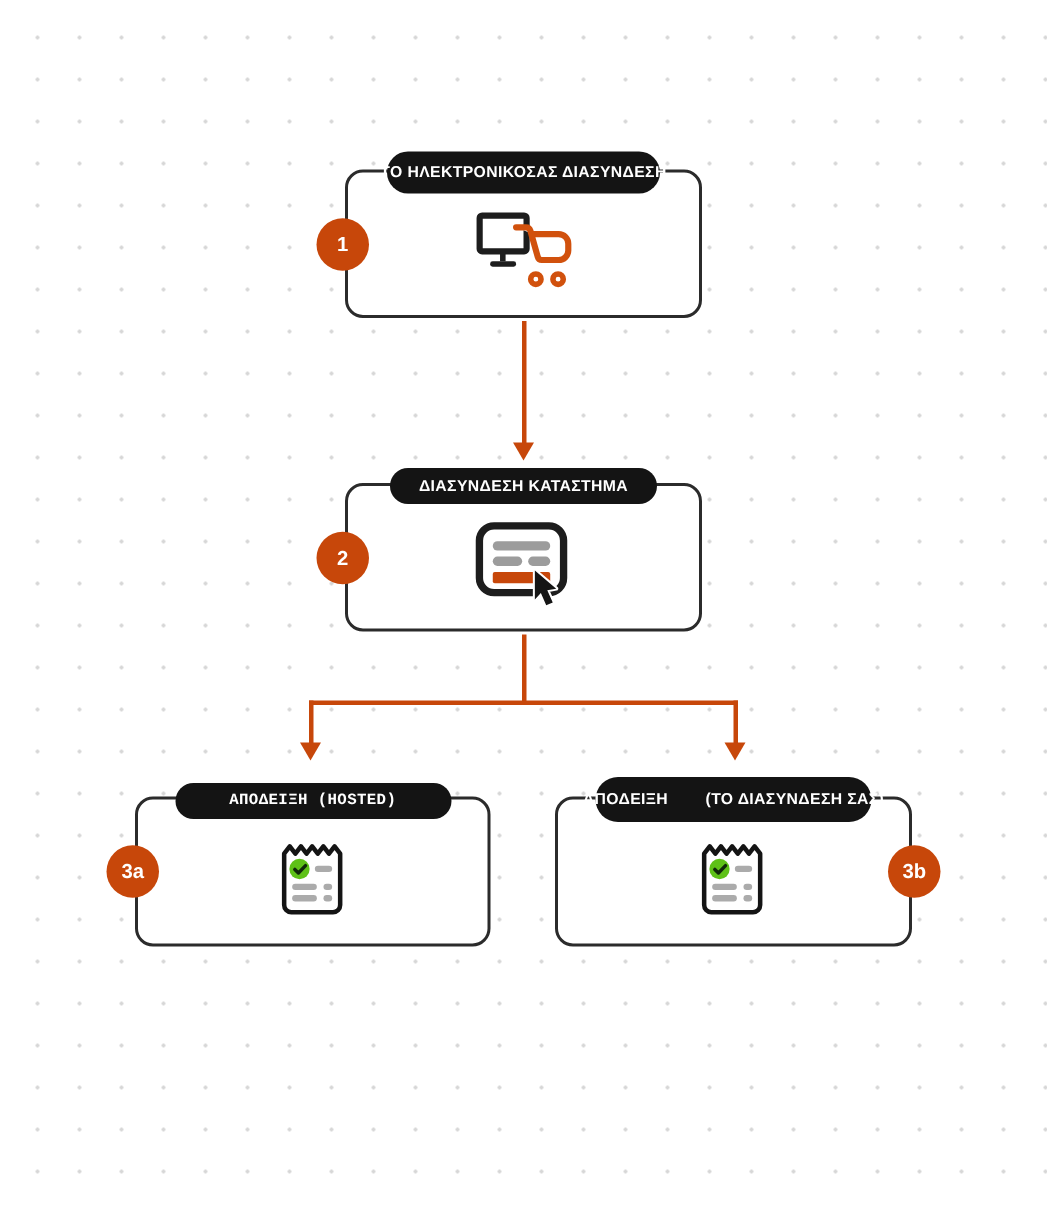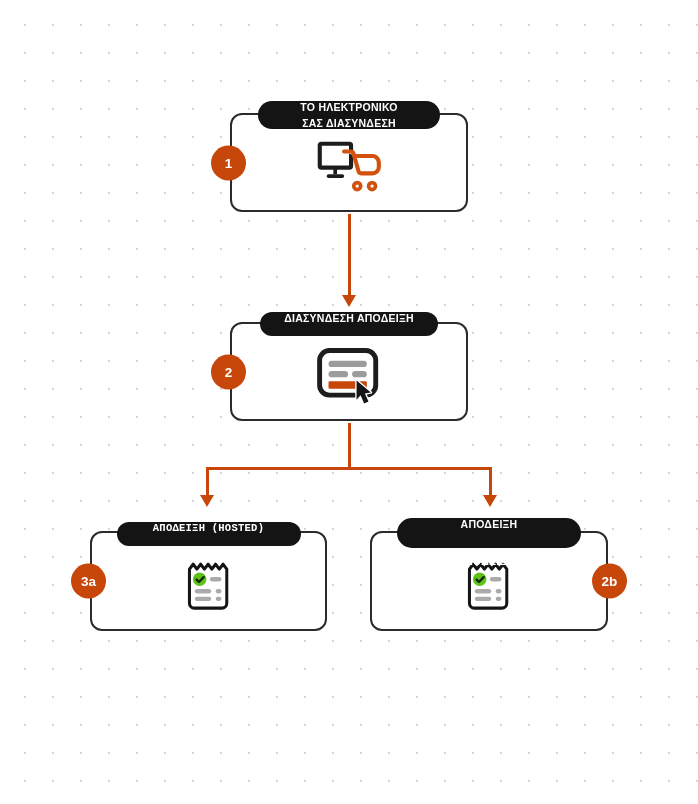--- a/index.html
+++ b/index.html
@@ -32,23 +32,23 @@
   #node-3b { left: 370px; top: 531px; width: 238px; height: 100px; }
 
   .pill {
     position: absolute;
     left: 50%;
     transform: translateX(-50%);
     background: #141414;
     color: #ffffff;
     border-radius: 999px;
     display: flex;
-    flex-direction: column;
+    flex-direction: row;
     align-items: center;
-    justify-content: space-between;
+    justify-content: center;
     font-weight: 700;
     font-size: 10.5px;
     line-height: 12px;
     letter-spacing: 0.25px;
     text-align: center;
     white-space: nowrap;
     box-sizing: border-box;
     z-index: 2;
   }
   #node-1  .pill { top: -14px; width: 182px; height: 28px; }
@@ -120,21 +120,21 @@
         <circle cx="68" cy="56" r="4.2" fill="#ffffff" stroke="#d1510d" stroke-width="4.5"></circle>
       </svg>
     </div>
   </div>
 
   <div class="vline" id="arrow1-line"></div>
   <div class="arrowhead" id="arrow1-head"></div>
 
   <div class="node" id="node-2">
     <div class="pill">
-      <span>ΔΙΑΣΥΝΔΕΣΗ ΑΠΟΔΕΙΞΗ</span>
+      <span>ΔΙΑΣΥΝΔΕΣΗ ΚΑΤΑΣΤΗΜΑ</span>
       <span></span>
     </div>
     <div class="badge left">
       <span>2</span>
     </div>
     <div class="icon-wrap" style="margin-top:8px;">
       <svg width="66" height="57" viewBox="0 0 74 64">
         <rect x="4" y="4" width="63" height="50" rx="11" fill="#ffffff" stroke="#1d1d1d" stroke-width="5.5"></rect>
         <rect x="14" y="15.5" width="43" height="7" rx="3.5" fill="#9c9c9c"></rect>
         <rect x="14" y="27" width="22" height="7" rx="3.5" fill="#9c9c9c"></rect>
@@ -170,24 +170,24 @@
         <rect x="34.5" y="32.5" width="6.5" height="4.8" rx="2.4" fill="#ababab"></rect>
         <rect x="11" y="41" width="18.5" height="4.8" rx="2.4" fill="#ababab"></rect>
         <rect x="34.5" y="41" width="6.5" height="4.8" rx="2.4" fill="#ababab"></rect>
       </svg>
     </div>
   </div>
 
   <div class="node" id="node-3b">
     <div class="pill">
       <span>ΑΠΟΔΕΙΞΗ</span>
-      <span>(ΤΟ ΑΠΟΔΕΙΞΗ ΣΑΣ)</span>
+      <span>(ΤΟ ΔΙΑΣΥΝΔΕΣΗ ΣΑΣ)</span>
     </div>
     <div class="badge right">
-      <span>2b</span>
+      <span>3b</span>
     </div>
     <div class="icon-wrap">
       <svg width="48" height="52" viewBox="0 0 54 58">
         <path d="M5 10 L9.2 4.5 L13.4 10 L17.6 4.5 L21.8 10 L26 4.5 L30.2 10 L34.4 4.5 L38.6 10 L42.8 4.5 L47 10 V48.5 c0 3 -2.4 5.4 -5.4 5.4 H10.4 c-3 0 -5.4 -2.4 -5.4 -5.4 Z" fill="#ffffff" stroke="#141414" stroke-width="3.4" stroke-linejoin="round"></path>
         <circle cx="16.5" cy="21.5" r="7.6" fill="#5ec117"></circle>
         <path d="M13 21.8 l2.7 2.7 5.3 -5.5" fill="none" stroke="#102909" stroke-width="2.6" stroke-linecap="round" stroke-linejoin="round"></path>
         <rect x="28" y="19" width="13" height="4.8" rx="2.4" fill="#ababab"></rect>
         <rect x="11" y="32.5" width="18.5" height="4.8" rx="2.4" fill="#ababab"></rect>
         <rect x="34.5" y="32.5" width="6.5" height="4.8" rx="2.4" fill="#ababab"></rect>
         <rect x="11" y="41" width="18.5" height="4.8" rx="2.4" fill="#ababab"></rect>

